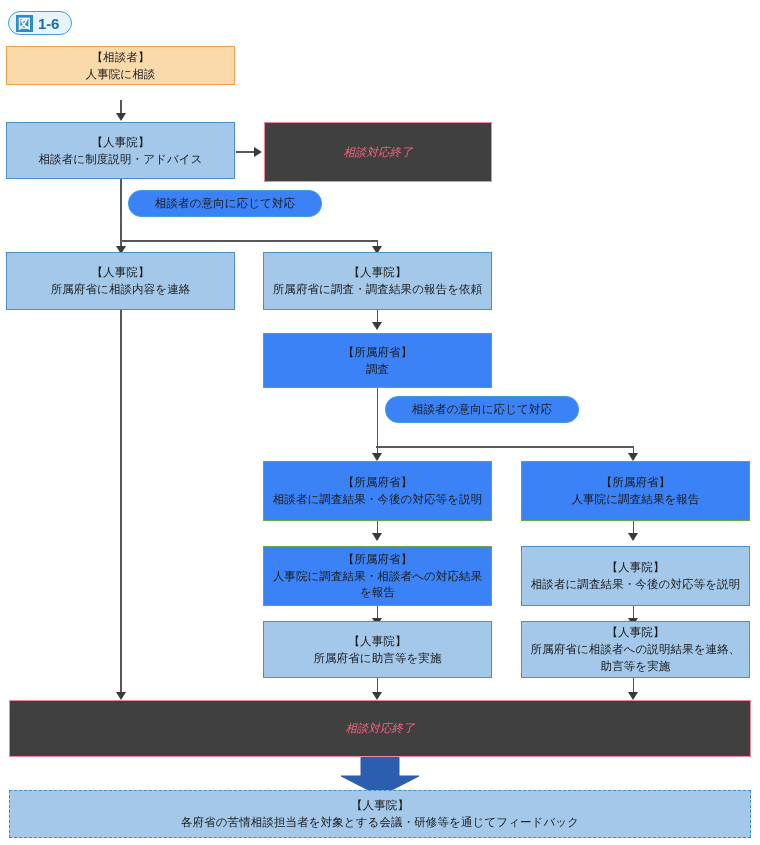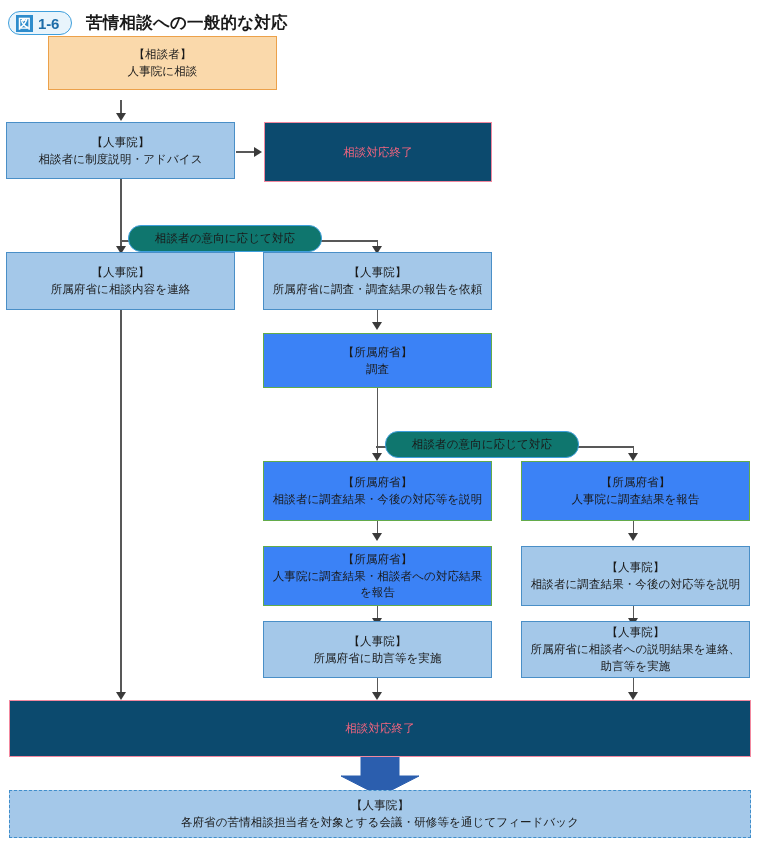--- a/index.html
+++ b/index.html
@@ -86,35 +86,35 @@
   }
   .node-blue {
     background: #a4c8e9;
     border: 1.2px solid #4a8fc7;
   }
   .node-green {
     background: #3b82f6;
     border: 1.2px solid #63ab4a;
   }
   .node-end {
-    background: #0c4a6e;
+    background: #404040;
     border: 1.2px solid #f2889f;
     color: #f2647f;
+    font-style: italic;
   }
   .node-feedback {
     background: #a4c8e9;
     border: 1.6px dashed #3f8ecb;
   }
   .node-label {
-    background: #0f766e;
+    background: #3b82f6;
     border: 1.3px solid #3f9fdc;
     border-radius: 13px;
     font-size: 11.5px;
     color: #1a1a1a;
-    margin-top: 35px;
   }
 
   
   .line-v {
     position: absolute;
     width: 1.6px;
     background: #585858;
   }
   .line-h {
     position: absolute;
@@ -151,21 +151,20 @@
 </head>
 <body>
 
 <div id="figure">
 
   <div class="title-row">
     <span class="fig-badge">
       <span class="fig-badge-mark">図</span>
       <span class="fig-badge-num">1-6</span>
     </span>
-    <span class="fig-title">苦情相談への一般的な対応</span>
   </div>
 
   <div class="line-v" style="left:120.2px; top:100px; height:16px;"></div>
   <div class="arrow-down" style="left:115.5px; top:113px;"></div>
 
   <div class="line-h" style="left:236px; top:151px; width:20px;"></div>
   <div class="arrow-right" style="left:254px; top:146.5px;"></div>
 
   <div class="line-v" style="left:120.2px; top:178px; height:63px;"></div>
   <div class="line-h" style="left:120px; top:240px; width:258px;"></div>
@@ -194,21 +193,21 @@
   <div class="line-v" style="left:376.6px; top:678px; height:18px;"></div>
   <div class="arrow-down" style="left:372px; top:692px;"></div>
 
   <div class="line-v" style="left:632.6px; top:521px; height:15px;"></div>
   <div class="arrow-down" style="left:628px; top:533px;"></div>
   <div class="line-v" style="left:632.6px; top:606px; height:15px;"></div>
   <div class="arrow-down" style="left:628px; top:618px;"></div>
   <div class="line-v" style="left:632.6px; top:678px; height:18px;"></div>
   <div class="arrow-down" style="left:628px; top:692px;"></div>
 
-  <div class="node node-orange" style="left:6px; top:36px; width:229px; height:54px; white-space:pre-line;margin-left:42px;">【相談者】
+  <div class="node node-orange" style="left:6px; top:46px; width:229px; height:39px; white-space:pre-line;">【相談者】
 人事院に相談</div>
 
   <div class="node node-blue" style="left:6px; top:122px; width:229px; height:57px; white-space:pre-line;">【人事院】
 相談者に制度説明・アドバイス</div>
 
   <div class="node node-end" style="left:264px; top:122px; width:228px; height:60px;">相談対応終了</div>
 
   <div class="node node-label" style="left:128px; top:190px; width:194px; height:27px;">相談者の意向に応じて対応</div>
 
   <div class="node node-blue" style="left:6px; top:252px; width:229px; height:58px; white-space:pre-line;">【人事院】

